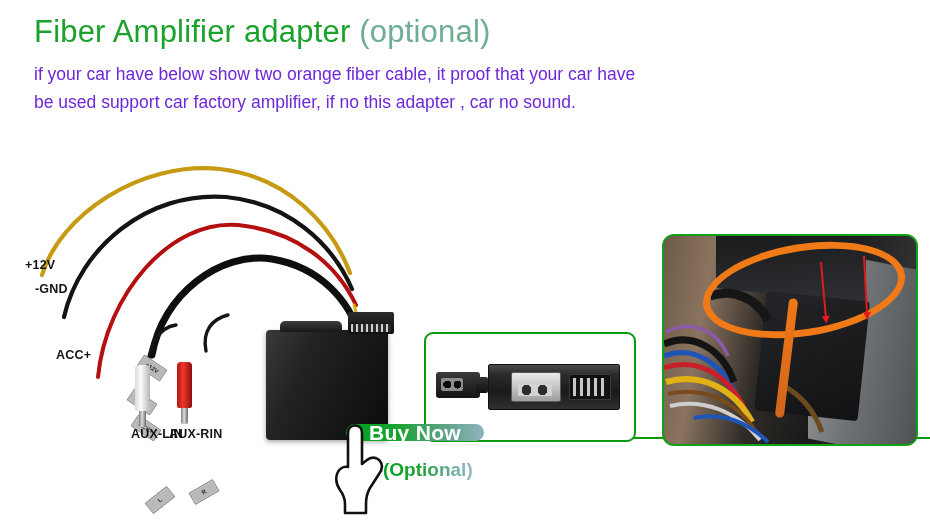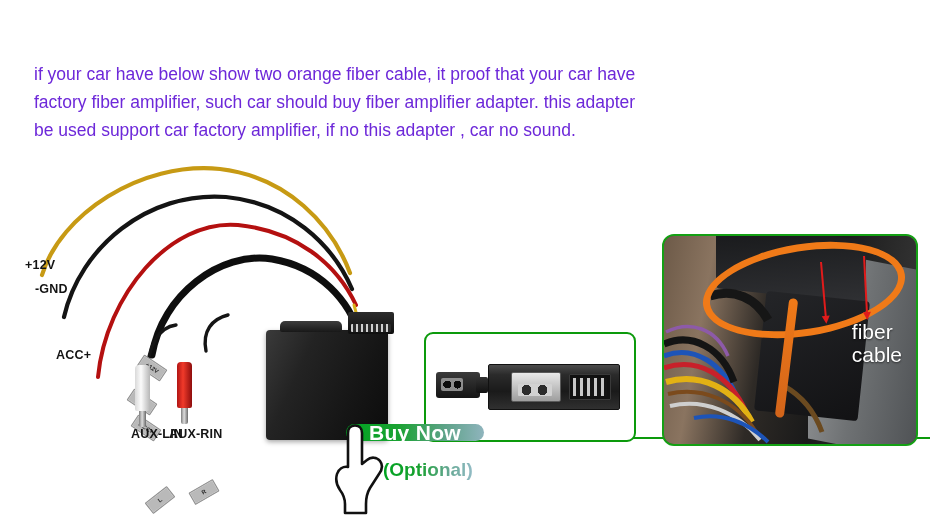--- a/index.html
+++ b/index.html
@@ -216,24 +216,26 @@
     -webkit-background-clip:text;background-clip:text;color:transparent;
     white-space:nowrap;
   }
   .cursor-hand{position:absolute;left:334px;top:424px;width:56px;height:92px;}
 </style>
 </head>
 <body>
 
 <div class="stage">
 
+  <div class="heading">
+    <span class="main">Fiber Amplifier adapter </span><span class="opt">(optional)</span>
+  </div>
 
   <div class="para">
     <span>if your car have below show two orange fiber cable, it proof that your car have</span>
-    <span>factory fiber amplifier, such car should buy fiber amplifier adapter. this adapter</span>
     <span>be used support car factory amplifier, if no this adapter , car no sound.</span>
   </div>
 
   <div class="harness">
     <svg width="420" height="300" viewBox="0 0 420 300">
 
       <path d="M22,120 C40,60 120,6 200,14 C268,22 312,70 330,118" stroke="#c79a14" stroke-width="4.2" fill="none" stroke-linecap="round"></path>
 
       <path d="M44,162 C60,92 128,36 206,42 C268,48 312,88 332,134" stroke="#141414" stroke-width="4.2" fill="none" stroke-linecap="round"></path>
 
@@ -305,24 +307,20 @@
         <path d="M46,60 C70,52 92,62 104,84" stroke="#161616" stroke-width="9" fill="none"></path>
         <path d="M120,150 C138,160 150,174 158,196" stroke="#6b4a20" stroke-width="5" fill="none"></path>
       </svg>
 
       <div class="fiber-loop"></div>
       <div class="fiber-tail"></div>
 
       <div class="arrow arrow1"></div>
       <div class="arrow arrow2"></div>
 
-      <div class="photo-label">
-        <div>fiber</div>
-        <div>cable</div>
-      </div>
     </div>
   </div>
 
   <div class="buy-btn">Buy Now</div>
   <div class="buy-opt">(Optional)</div>
 
   <svg class="cursor-hand" viewBox="0 0 56 92">
     <path d="M14,30 C14,22 14,12 14,9 C14,3.5 18,1.5 21,1.5 C24.5,1.5 28,3.5 28,9
              L28,40 L33,36 C37,32.5 43,33 46,37 C49,41 48,46 45,50
              L36,64 C33,69 32,74 32,80 L32,89 L11,89 L11,80

